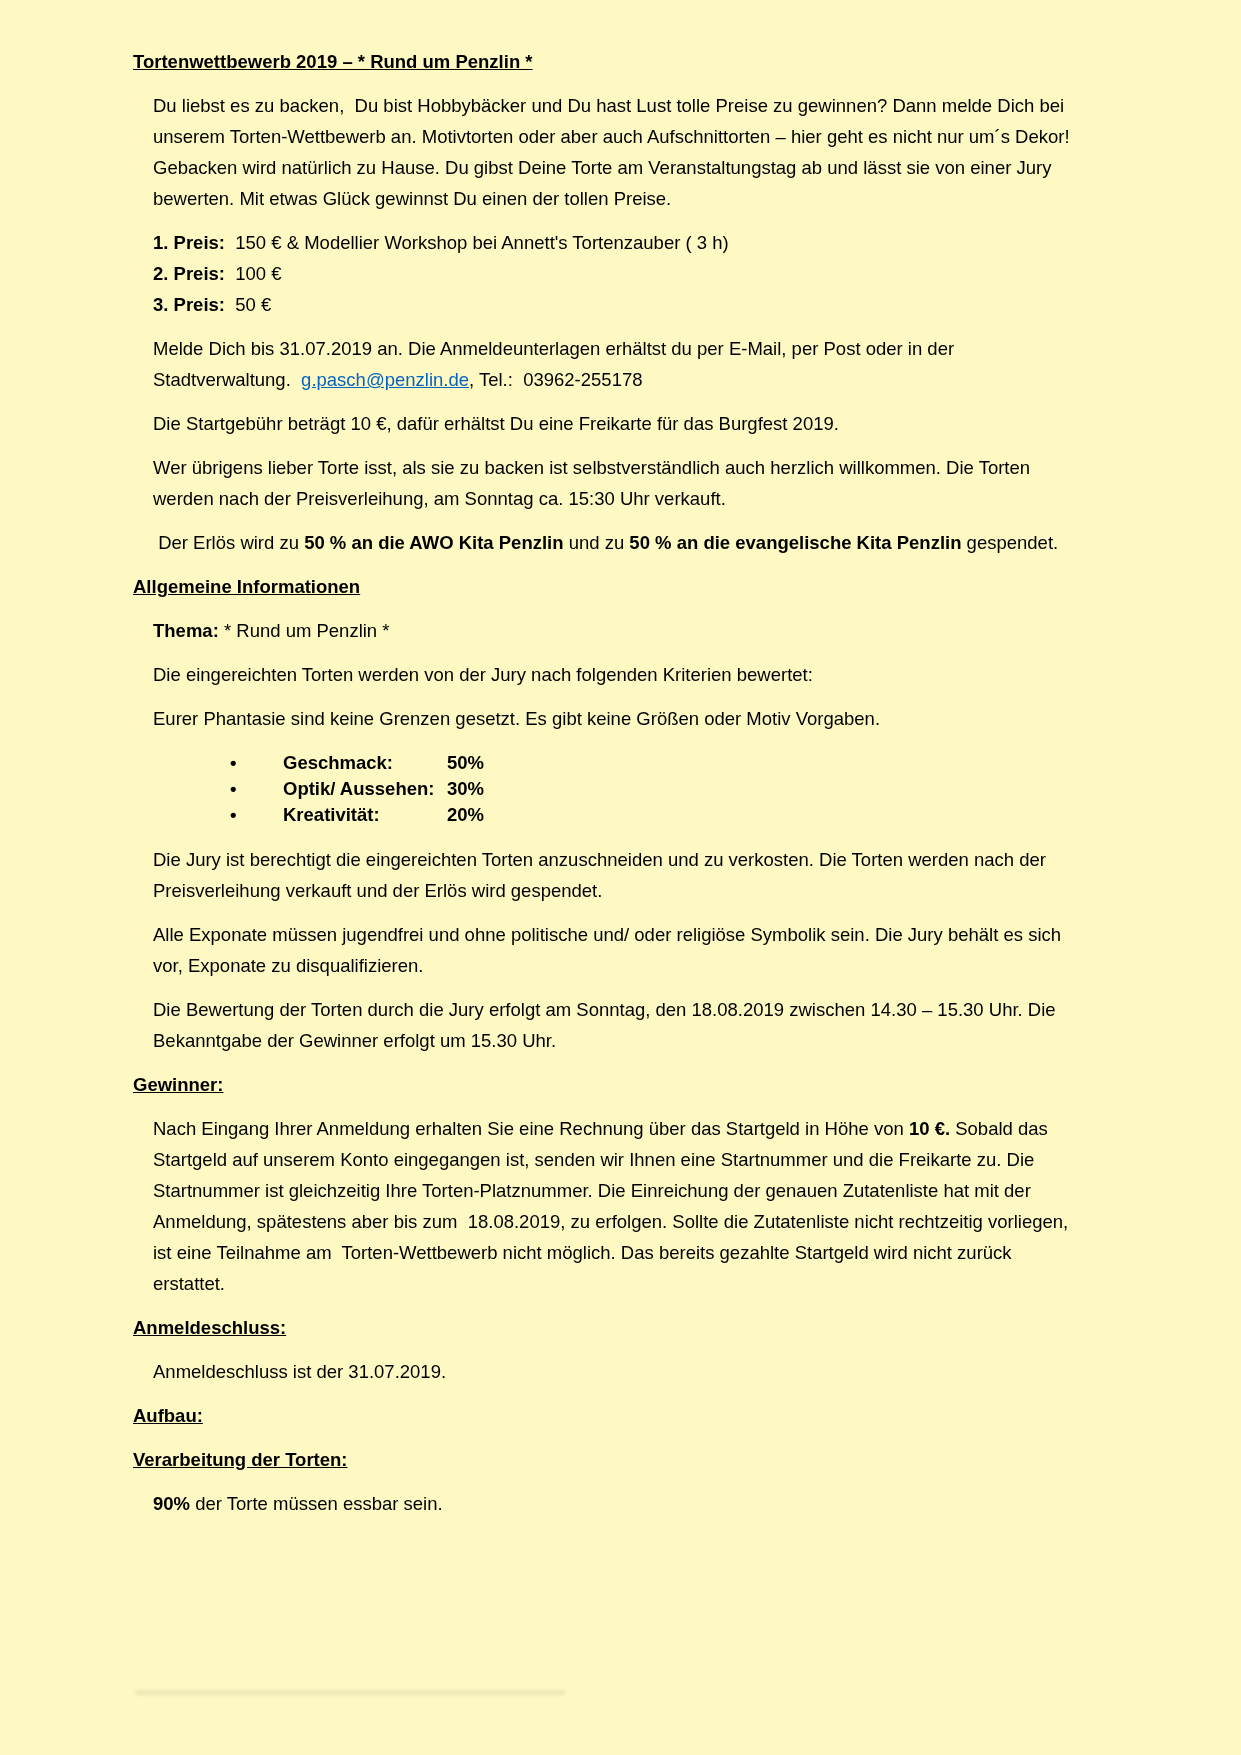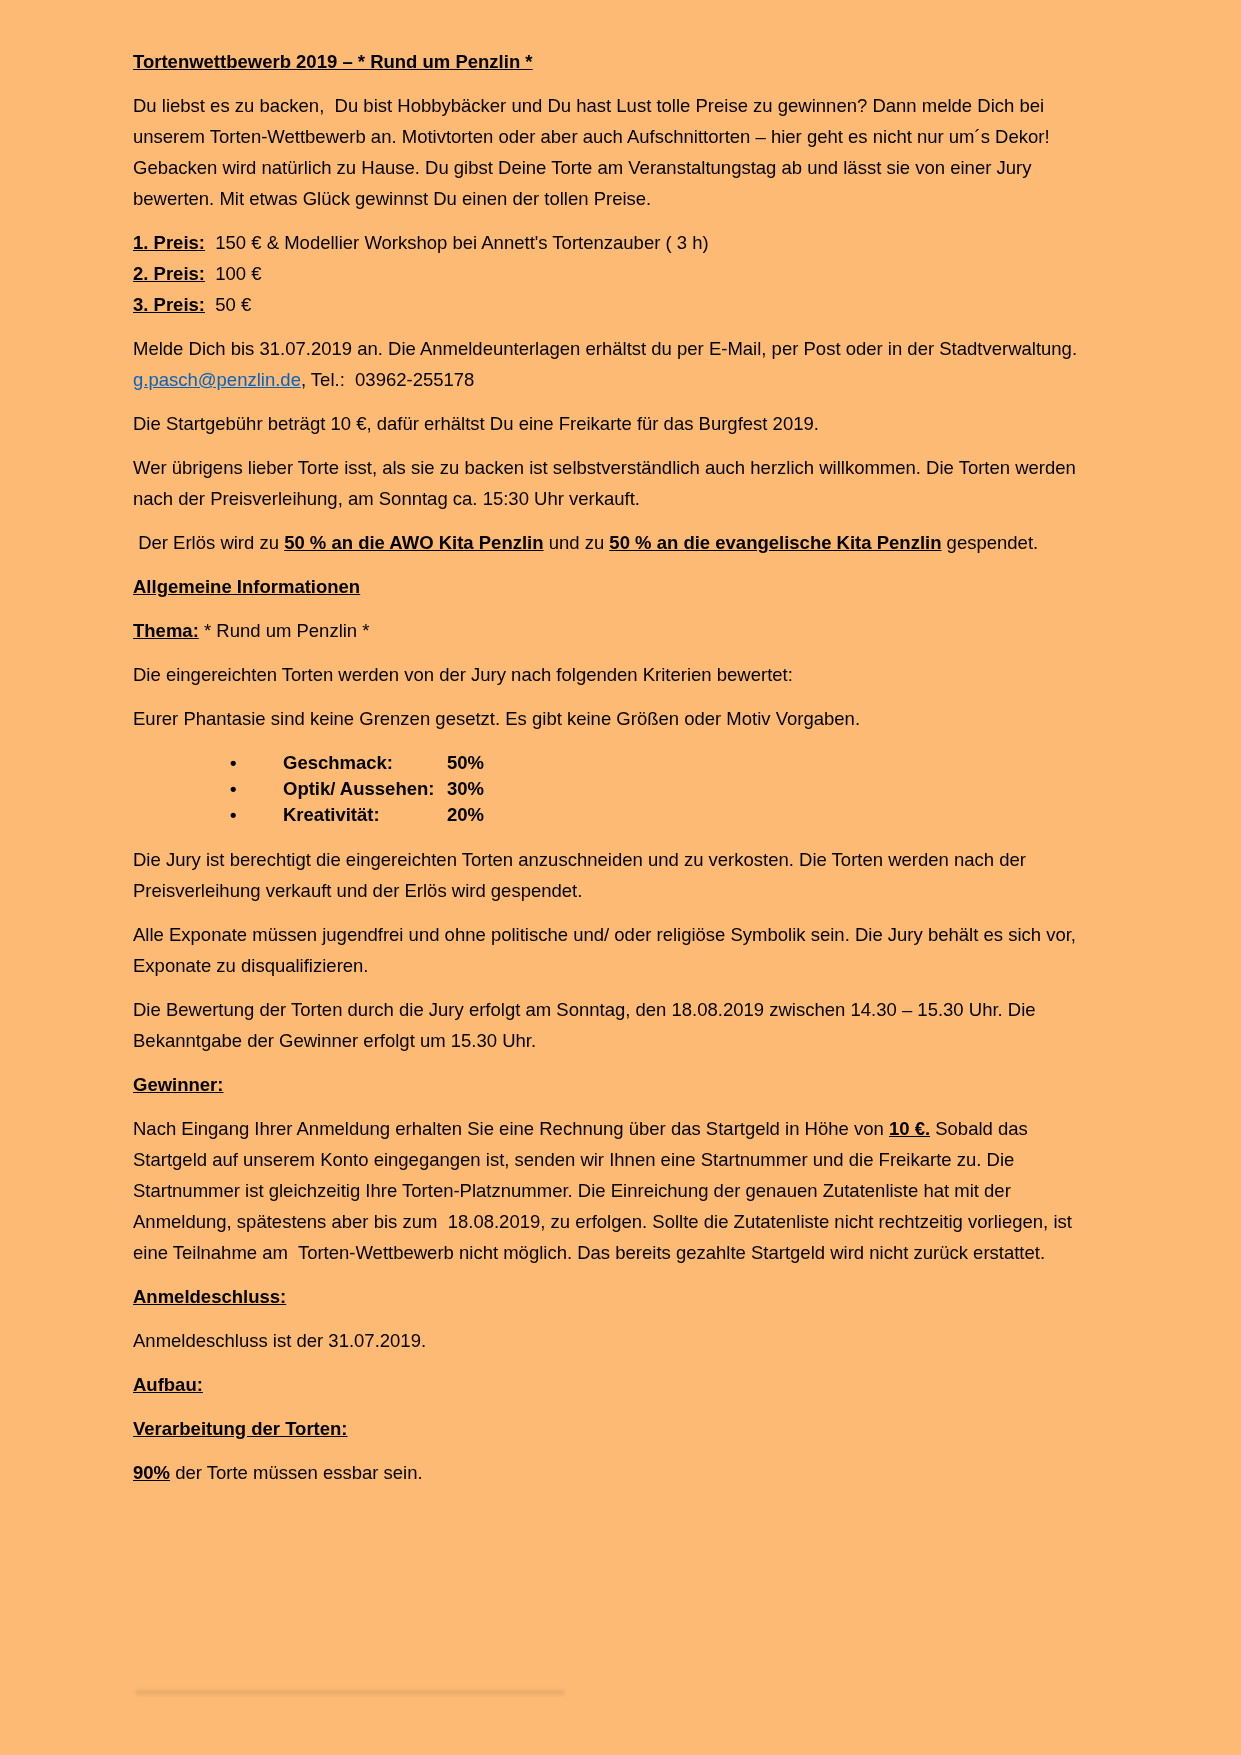--- a/index.html
+++ b/index.html
@@ -1,33 +1,33 @@
 <!DOCTYPE html>
 <html><head>
 <meta charset="utf-8">
 <style>
   html,body{margin:0;padding:0;background:#e9e9e9;}
   .page{
     position:relative;
     width:1241px;height:1755px;
     margin:0 auto;
-    background:#fdba74;
+    background:#fef9c3;
     overflow:hidden;
     font-family:"Liberation Sans",sans-serif;
     color:#000;
   }
   #doc{
     position:absolute;
     left:133px;top:46px;width:955px;
     font-size:18.5px;line-height:31px;
   }
   .block{margin:0 0 13px 0;}
-  .para{white-space:pre-wrap;}
+  .para{white-space:pre-wrap;margin-left:20px;}
   .hd{font-weight:bold;text-decoration:underline;}
-  .b{font-weight:bold;text-decoration:underline;}
+  .b{font-weight:bold;}
   .link{color:#0563C1;text-decoration:underline;cursor:pointer;}
   .blist{padding-left:97px;line-height:26px;margin-top:16px;margin-bottom:16px;}
   .bitem{display:flex;font-weight:bold;}
   .bullet{width:53px;flex:0 0 53px;}
   .blabel{width:164px;flex:0 0 164px;}
   .bvalue{}
   .line{display:block;}
   .remnant{
     position:absolute;left:135px;top:1690px;width:430px;height:5px;
     background:rgba(0,0,0,0.07);

